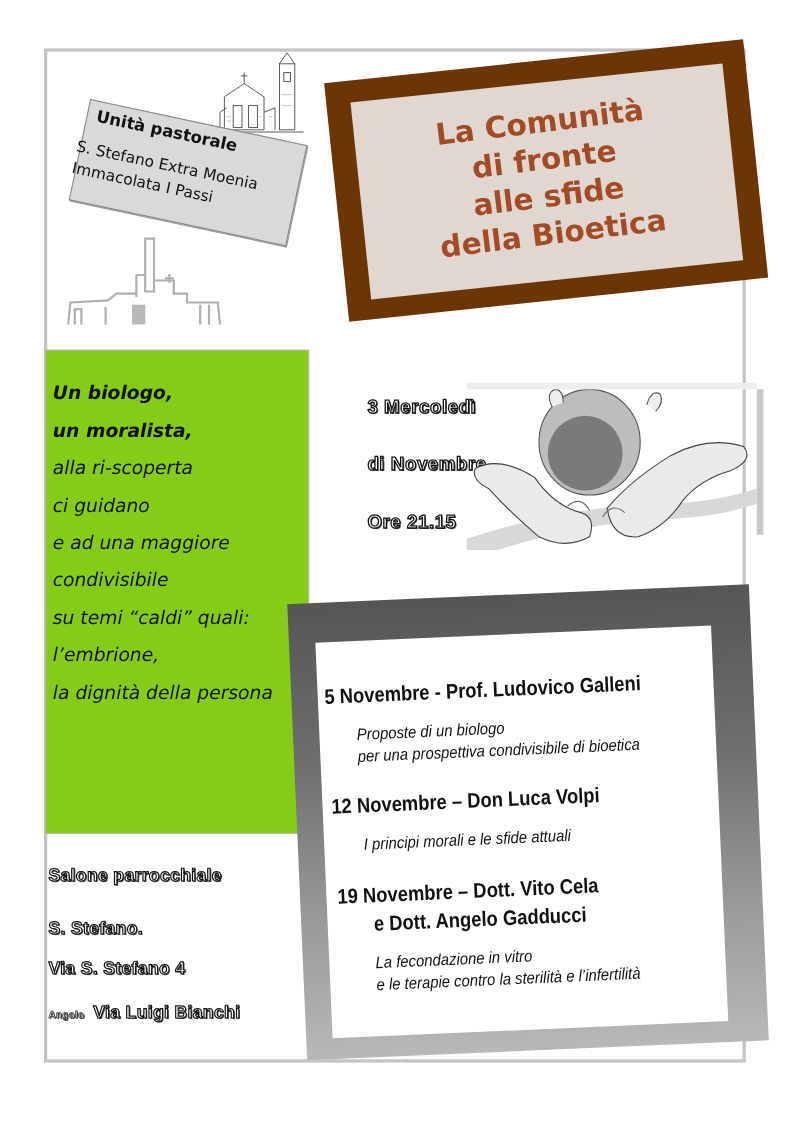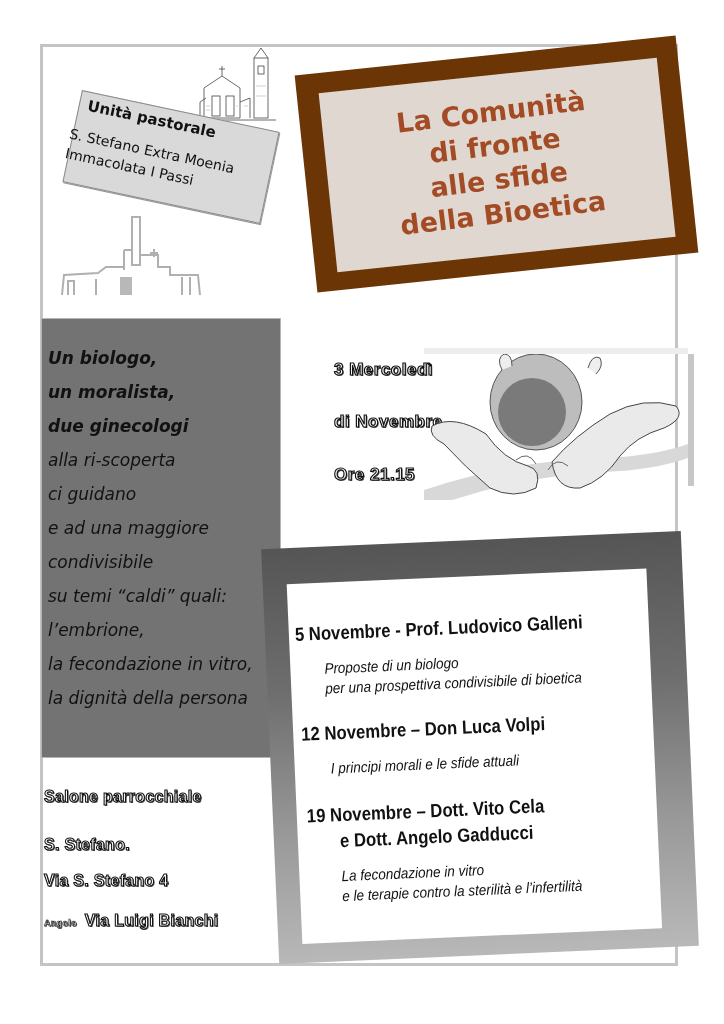--- a/index.html
+++ b/index.html
@@ -17,21 +17,21 @@
   .parish-line { position:absolute; left:-4px; font-size:14px; color:#111; white-space:nowrap; }
   .parish-line.l1 { top:36px; }
   .parish-line.l2 { top:56px; }
 
   
   .title-outer { position:absolute; left:305px; top:55px; width:383px; height:218px; background:#6b3505; transform:rotate(-6deg); }
   .title-inner { position:absolute; left:22px; top:20px; width:340px; height:180px; background:#e0d8d0; }
   .title-text { position:absolute; left:0; top:20px; width:100%; text-align:center; color:#a34b25; font-family:"DejaVu Sans", sans-serif; font-weight:bold; font-size:27px; line-height:34px; transform:rotate(-1deg); }
 
   
-  .intro-box { position:absolute; left:41px; top:318px; width:240px; height:440px; background:#737373; border:1px solid #b5b5b5; box-sizing:border-box; padding:22px 0 0 6px; }
+  .intro-box { position:absolute; left:41px; top:318px; width:240px; height:440px; background:#84cc16; border:1px solid #b5b5b5; box-sizing:border-box; padding:22px 0 0 6px; }
   .intro-line { font-family:"DejaVu Sans", sans-serif; font-style:italic; font-size:17px; line-height:34px; color:#111; white-space:nowrap; }
   .intro-line.bold { font-weight:bold; }
 
   
   .date-line { position:absolute; left:292px; font-family:"Liberation Sans", sans-serif; font-weight:bold; font-size:17px; color:#fff; letter-spacing:0.5px; -webkit-text-stroke:1.2px #111; text-shadow:1px 1px 0 #555; white-space:nowrap;margin-left:42px; }
   .date-line.d1 { top:360px; }
   .date-line.d2 { top:412px; }
   .date-line.d3 { top:465px; }
 
   
@@ -101,28 +101,26 @@
       <div>di fronte</div>
       <div>alle sfide</div>
       <div>della Bioetica</div>
     </div>
   </div>
 </div>
 
 <div class="intro-box">
   <div class="intro-line bold">Un biologo,</div>
   <div class="intro-line bold">un moralista,</div>
-  <div class="intro-line bold">due ginecologi</div>
   <div class="intro-line">alla ri-scoperta</div>
   <div class="intro-line">ci guidano</div>
   <div class="intro-line">e ad una maggiore</div>
   <div class="intro-line">condivisibile</div>
   <div class="intro-line">su temi “caldi” quali:</div>
   <div class="intro-line">l’embrione,</div>
-  <div class="intro-line">la fecondazione in vitro,</div>
   <div class="intro-line">la dignità della persona</div>
 </div>
 
 <div class="date-line d1">3  Mercoledì</div>
 <div class="date-line d2">di  Novembre</div>
 <div class="date-line d3">Ore  21.15</div>
 
 <div class="hands-frame">
   <div class="bar-top"></div>
   <div class="bar-right"></div>

